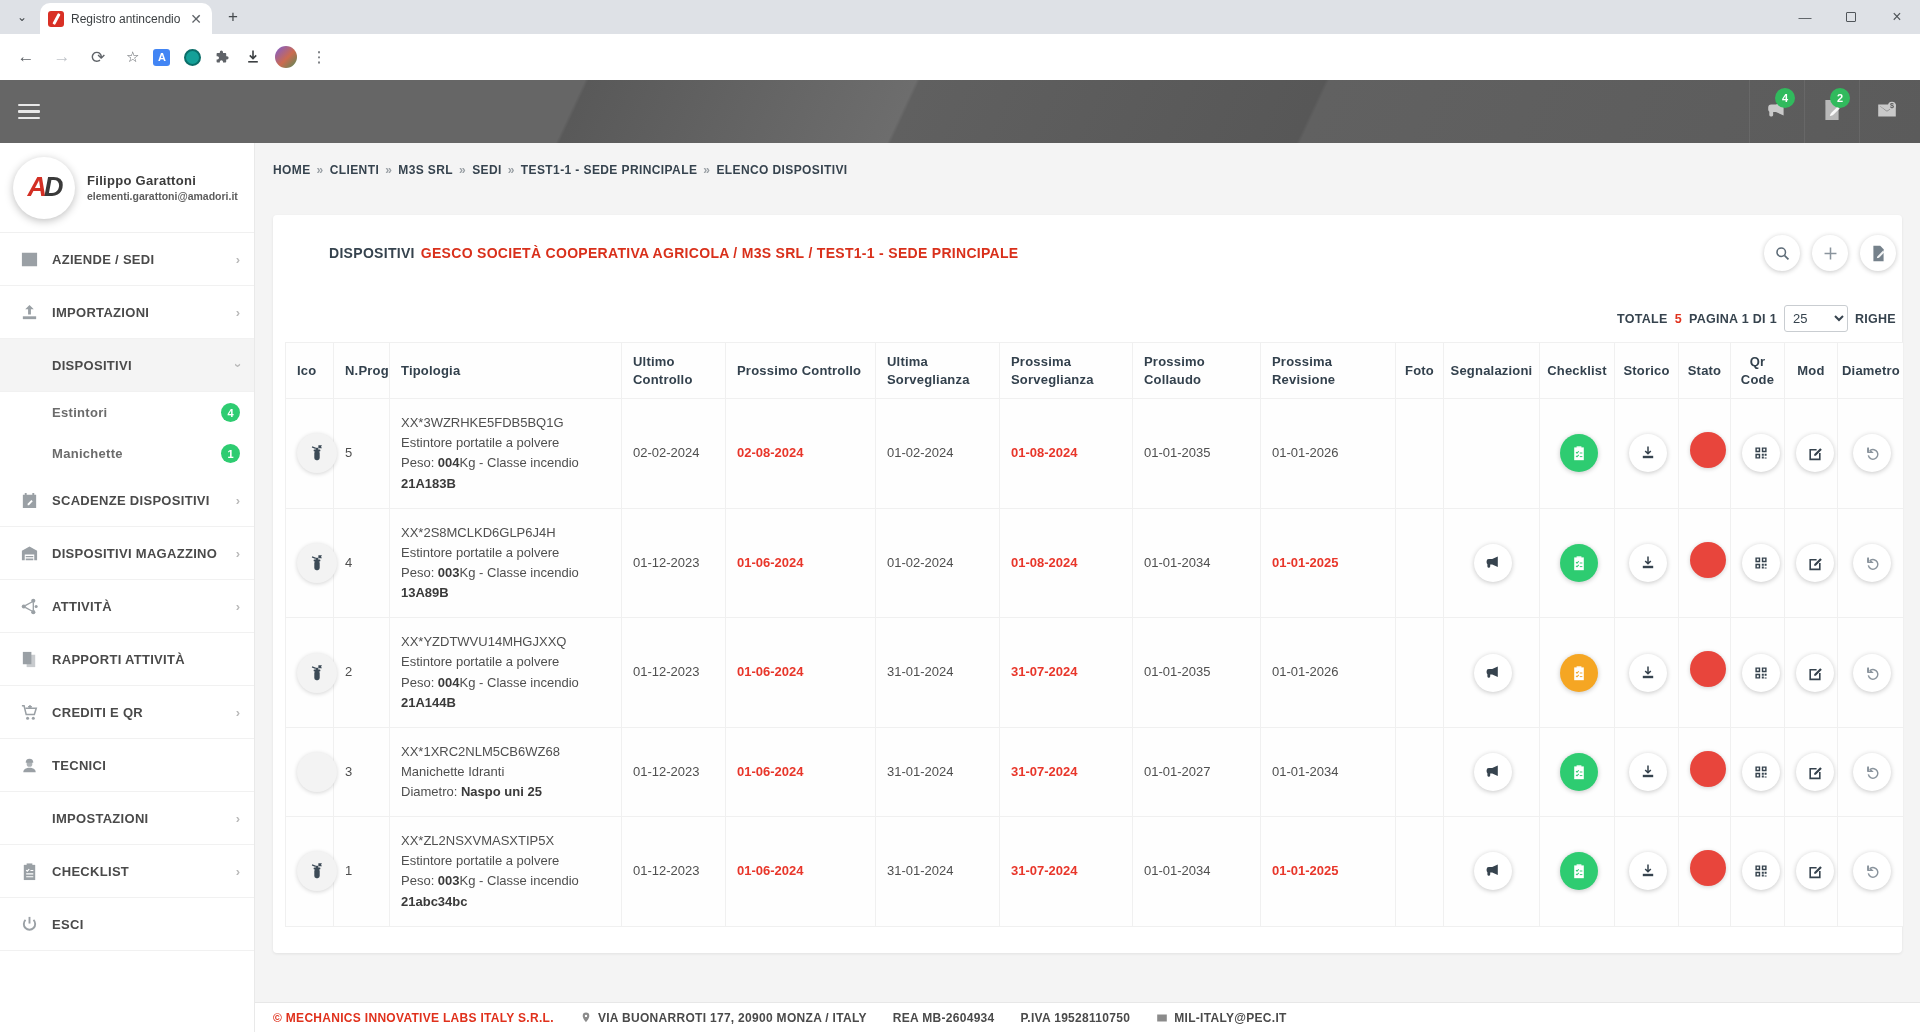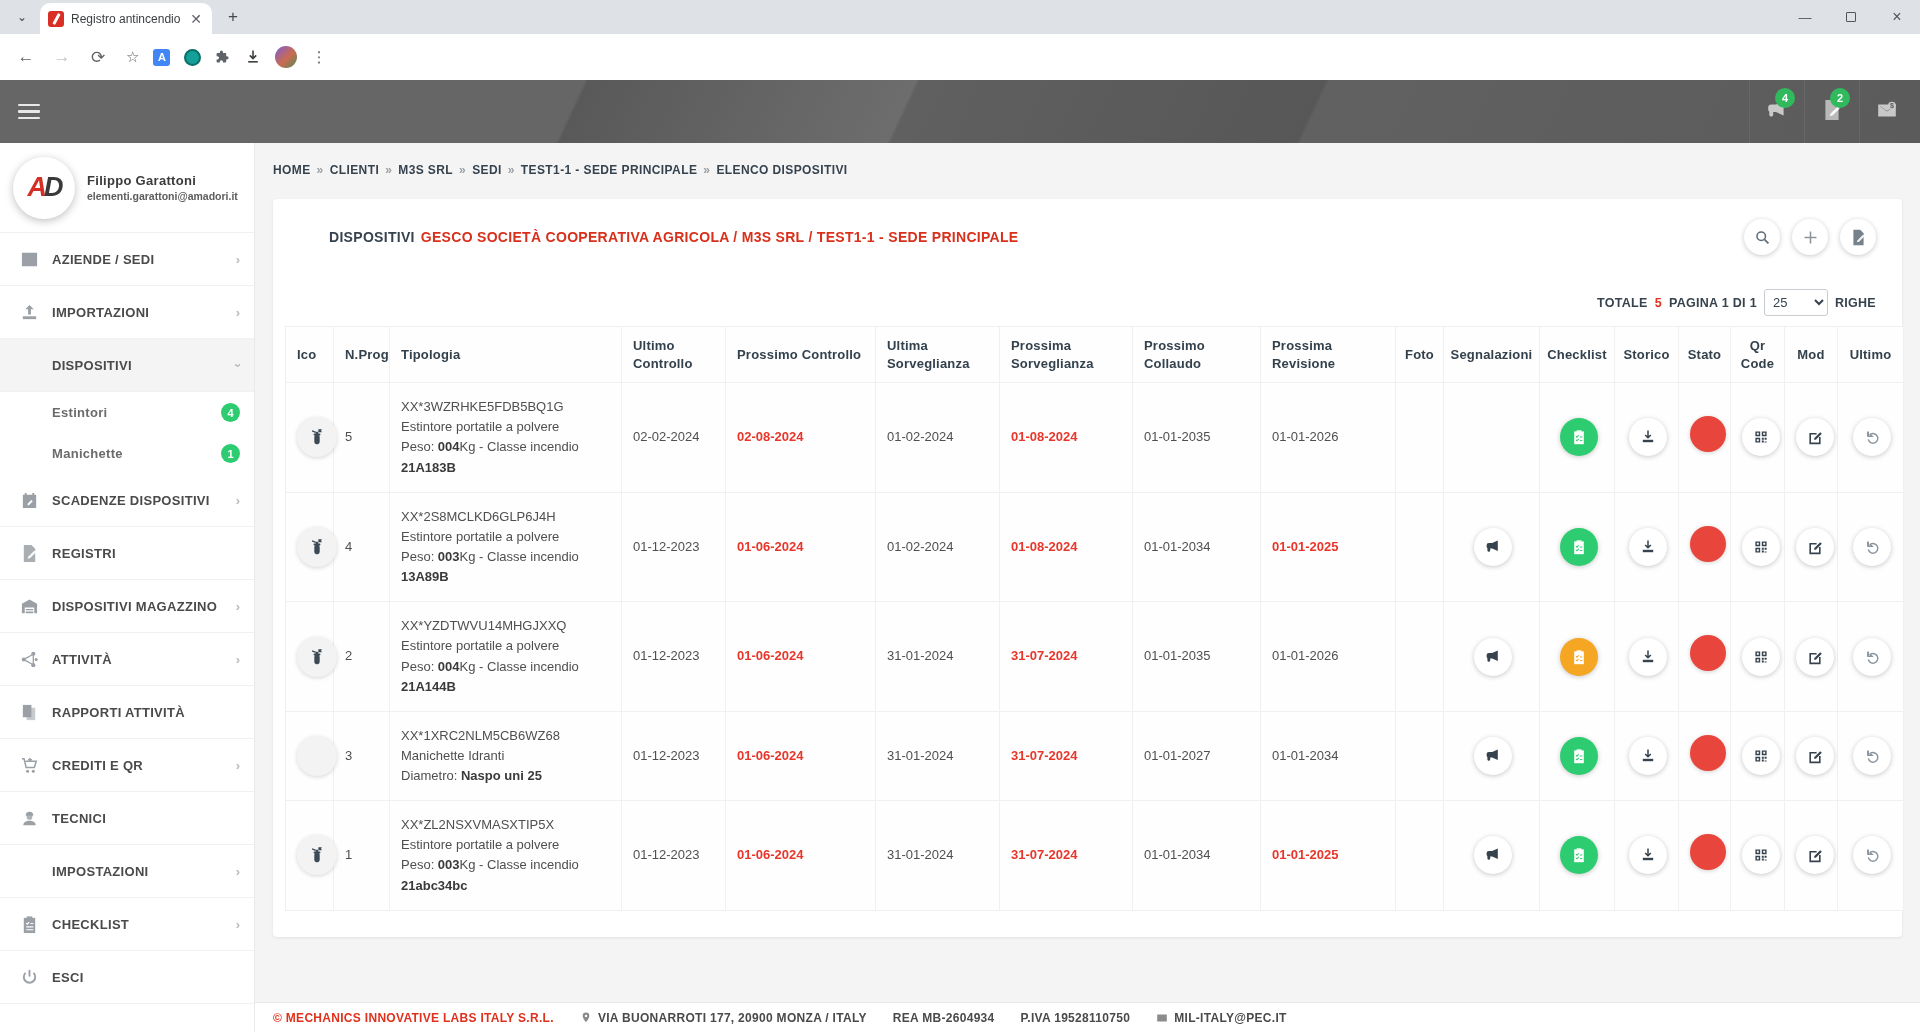--- a/index.html
+++ b/index.html
@@ -37,21 +37,21 @@
   .hamburger span { display:block; height:2.6px; background:#e8e8e8; border-radius:1px; }
   .hdr-actions { position:absolute; right:6px; top:0; height:100%; display:flex; }
   .hdr-btn { width:55px; height:100%; display:flex; align-items:center; justify-content:center; position:relative; border-left:1px solid rgba(255,255,255,.07); }
   .hdr-btn svg { width:22px; height:22px; fill:#c9c9c9; }
   .hdr-badge { position:absolute; top:8px; right:9px; min-width:20px; height:20px; border-radius:50%; background:#31ba5d; color:#fff; font-size:11px; font-weight:700; display:flex; align-items:center; justify-content:center; }
   .hdr-badge:empty { display:none; }
 
   
   .appbody { display:flex; height:889px; }
   .sidebar { width:255px; background:#ffffff; border-right:1px solid #e9e9e9; flex:none; display:flex; flex-direction:column; }
-  .main { flex:1; display:flex; flex-direction:column; overflow:hidden; }
+  .main { flex:1; display:flex; flex-direction:column; overflow:hidden;gap:16px; }
 
   
   .profile { height:90px; padding:13px 10px 13px 13px; display:flex; align-items:center; gap:12px; border-bottom:1px solid #f0f0f0; }
   .logo-circle { width:62px; height:62px; border-radius:50%; background:#fff; box-shadow:0 2px 8px rgba(0,0,0,.25); display:flex; align-items:center; justify-content:center; flex:none; }
   .logo-ad { font-size:27px; font-weight:700; font-style:italic; letter-spacing:-3px; }
   .logo-ad .a { color:#d32f24; } .logo-ad .d { color:#3a3a3a; }
   .profile-name { font-size:13px; color:#3b3b3b; }
   .profile-email { font-size:10.5px; color:#5c5c5c; font-weight:700; margin-top:2px; }
   .menu { flex:1; overflow:hidden; }
   .menu-item { height:53px; display:flex; align-items:center; padding:0 14px 0 20px; border-bottom:1px solid #f1f1f1; position:relative; }
@@ -63,21 +63,21 @@
   .menu-chevron { color:#b9b9b9; font-size:13px; font-weight:700; }
   .menu-chevron.down { transform:rotate(90deg); }
   .menu-item.sub { height:41px; border-bottom:none; padding-left:52px; }
   .menu-item.sub .menu-label { color:#6b6b6b; }
   .sub-badge { min-width:19px; height:19px; border-radius:50%; background:#2ecc71; color:#fff; font-size:11px; font-weight:700; display:flex; align-items:center; justify-content:center; }
 
   
   .breadcrumb { padding:20px 0 14px 18px; font-size:12px; font-weight:700; letter-spacing:.4px; color:#36434e; }
   .breadcrumb a { color:#36434e; text-decoration:none; }
   .breadcrumb .sep { color:#9aa0a5; margin:0 6px; }
-  .card { margin:8px 18px 0 18px; background:#fff; border-radius:4px; box-shadow:0 1px 3px rgba(0,0,0,.08); padding:14px 20px 26px 12px; }
+  .card { margin:8px 18px 0 18px; background:#fff; border-radius:4px; box-shadow:0 1px 3px rgba(0,0,0,.08); padding:14px 0 26px 12px; }
   .card-titlerow { display:flex; align-items:center; padding:6px 6px 0 6px; }
   .title-icon { margin-right:12px; position:relative; width:28px; height:26px; }
   .title-text { font-size:14px; font-weight:700; letter-spacing:.3px; color:#36434e; }
   .title-red { color:#d9301b; margin-left:6px; }
   .card-actions { margin-left:auto; display:flex; gap:12px; }
   .circle-btn { width:36px; height:36px; border-radius:50%; background:#fff; box-shadow:0 1px 5px rgba(0,0,0,.22); display:flex; align-items:center; justify-content:center; }
   .circle-btn svg { width:17px; height:17px; fill:#5d6b77; }
   .pagerow { display:flex; justify-content:flex-end; align-items:center; gap:7px; margin:34px 6px 10px 0; font-size:12.5px; font-weight:700; letter-spacing:.3px; color:#36434e; }
   .pagerow .tot { color:#e0311c; }
   .rows-select { width:64px; height:27px; border:1px solid #c9cdd1; border-radius:3px; font-size:13px; color:#36434e; font-family:"Liberation Sans",sans-serif; padding:0 4px; background:#fff; }
@@ -229,30 +229,20 @@
         </div>
         <div class="menu-item">
           <span class="mi-icon">
             <svg viewBox="0 0 20 20">
               <path d="M3 4h14v14H3zm2-2h2v3H5zm8 0h2v3h-2zM3 7.5h14"></path>
               <path d="M8 13.5l4-4 1.4 1.4-4 4H8z" fill="#fff"></path>
             </svg>
           </span>
           <span class="menu-label">SCADENZE DISPOSITIVI</span>
           <span class="menu-chevron ">›</span>
-        </div>
-        <div class="menu-item">
-          <span class="mi-icon">
-            <svg viewBox="0 0 20 20">
-              <path d="M4 1h8l4 4v14H4z" opacity=".85"></path>
-              <path d="M9.2 12.8l6-6 1.8 1.8-6 6H9.2z" fill="#fff" opacity=".9"></path>
-              <path d="M8 15.5l1-2.6 1.8 1.8z" fill="#fff"></path>
-            </svg>
-          </span>
-          <span class="menu-label">REGISTRI</span>
         </div>
         <div class="menu-item">
           <span class="mi-icon">
             <svg viewBox="0 0 20 20">
               <path d="M2 17V7l8-4.5L18 7v10h-3v-6H5v6zm4-4.5h8V14H6zm0 2.8h8v1.7H6z"></path>
             </svg>
           </span>
           <span class="menu-label">DISPOSITIVI MAGAZZINO</span>
           <span class="menu-chevron ">›</span>
         </div>
@@ -409,21 +399,21 @@
               <th>Prossima Sorveglianza</th>
               <th>Prossimo Collaudo</th>
               <th>Prossima Revisione</th>
               <th class="ctr">Foto</th>
               <th class="ctr">Segnalazioni</th>
               <th class="ctr">Checklist</th>
               <th class="ctr">Storico</th>
               <th class="ctr">Stato</th>
               <th class="ctr">Qr Code</th>
               <th class="ctr">Mod</th>
-              <th class="ctr">Ultimo</th>
+              <th class="ctr">Diametro</th>
             </tr>
           </thead>
         <tbody id="tbody">
             <tr>
               <td class="ctr"><span class="ico-circle">
                   <svg viewBox="0 0 20 20">
                     <rect x="7" y="7.5" width="6" height="10.5" rx="2.4"></rect>
                     <rect x="8.6" y="4.2" width="2.8" height="3"></rect>
                     <path d="M11.5 4.6h4l-1-1.6 1-1.5h-4z"></path>
                     <path d="M8.6 4.8L4.5 3.2" stroke="#3c4a56" stroke-width="1.4" fill="none"></path>

